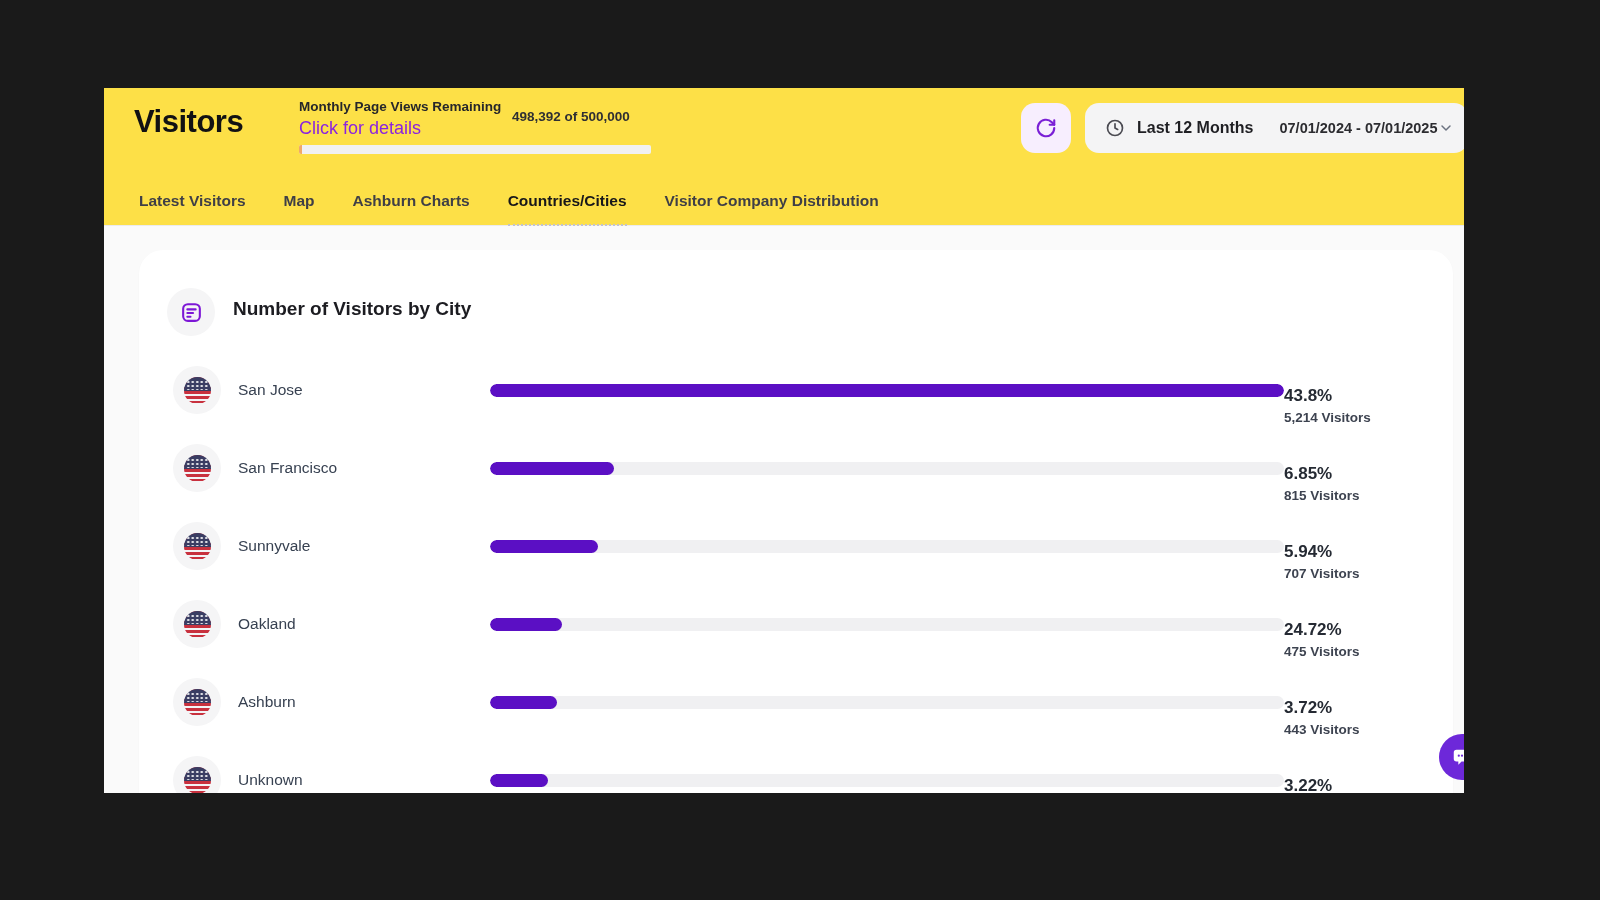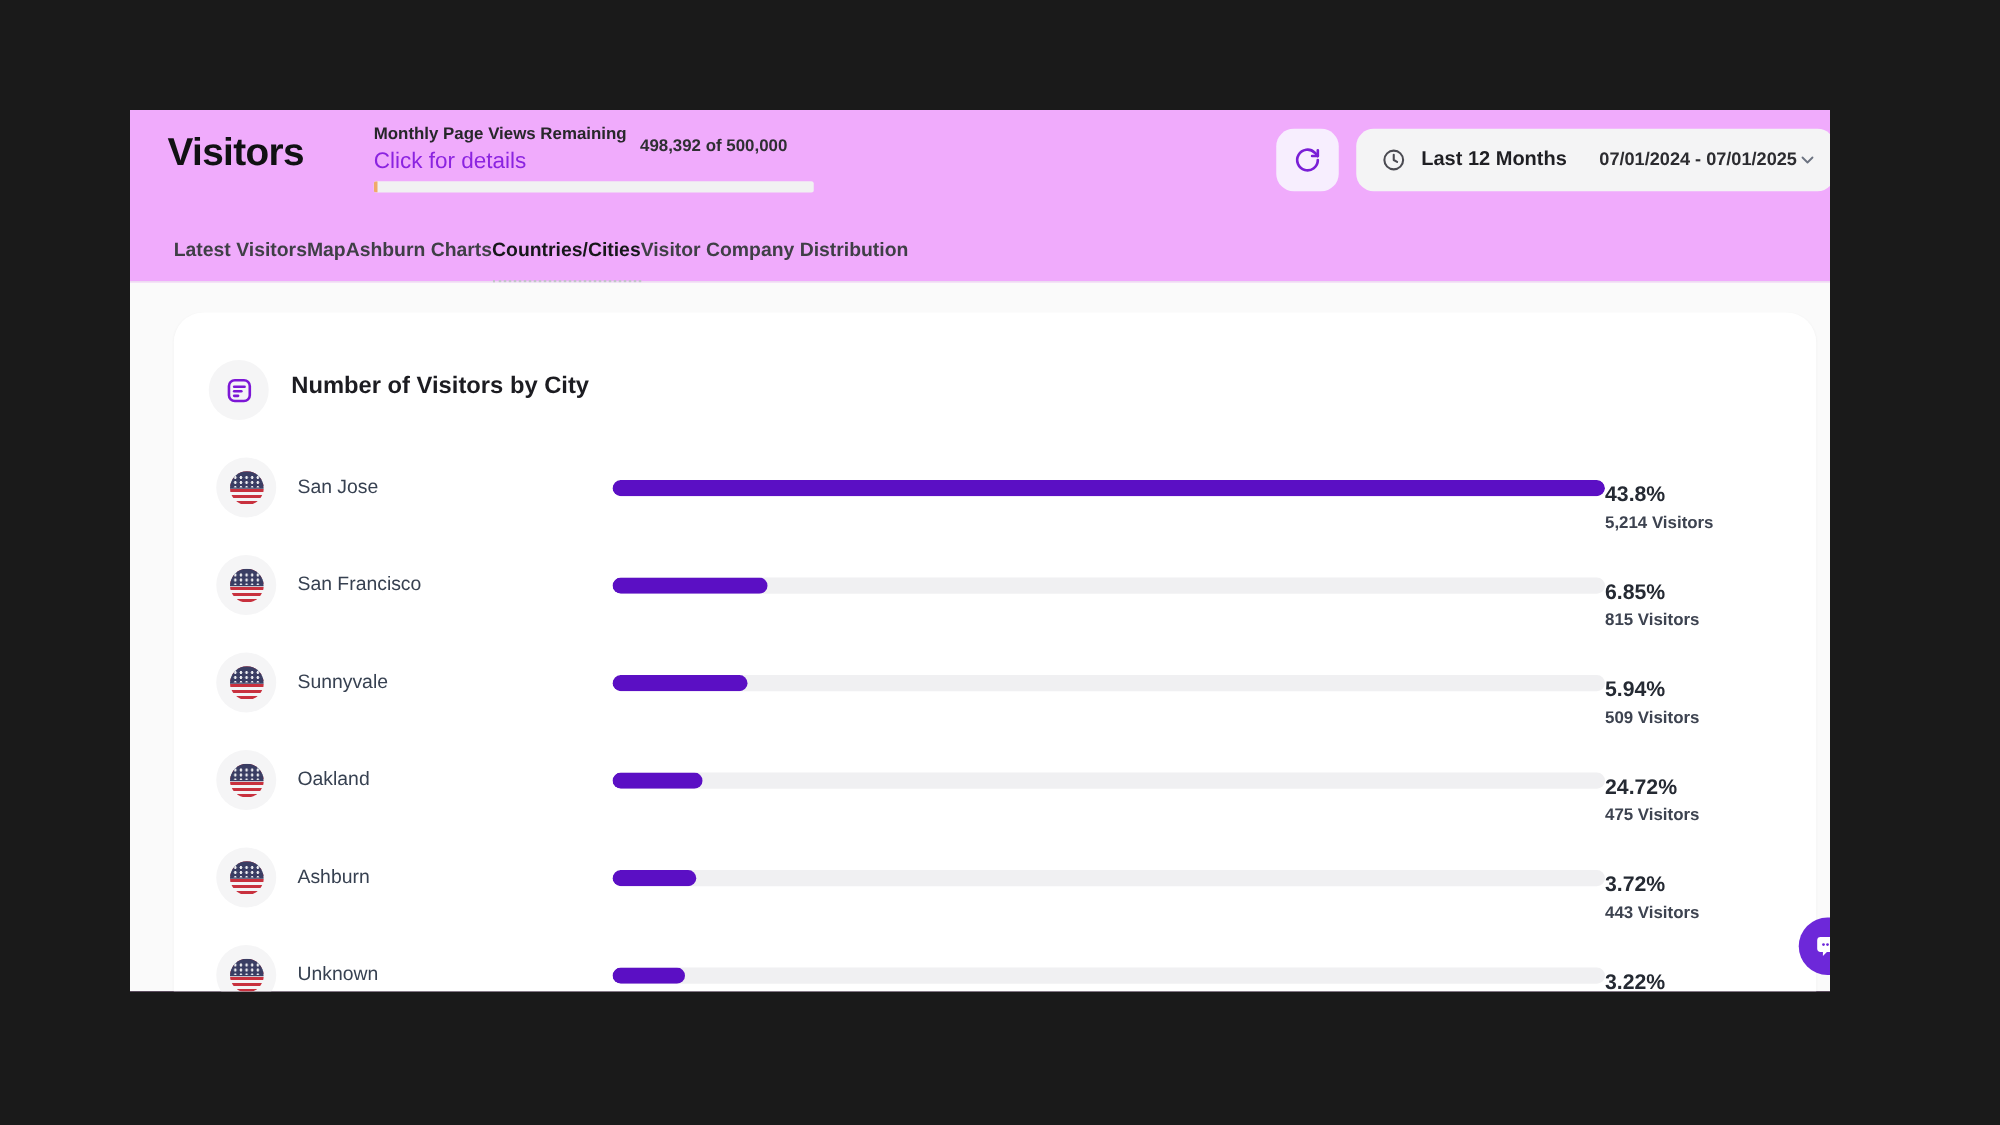--- a/index.html
+++ b/index.html
@@ -1,37 +1,37 @@
 <!DOCTYPE html>
 <html><head>
 <meta charset="utf-8">
 <style>
   * { margin:0; padding:0; box-sizing:border-box; }
   html,body { width:1600px; height:900px; background:#1a1a1a; font-family:"Liberation Sans","DejaVu Sans",sans-serif; overflow:hidden; }
 
-  #window { position:absolute; left:104px; top:88px; width:1360px; height:705px; background:#f0abfc; overflow:hidden; }
+  #window { position:absolute; left:104px; top:88px; width:1360px; height:705px; background:#fde047; overflow:hidden; }
 
   
   .page-title { position:absolute; left:30px; top:16px; font-size:31px; font-weight:800; color:#111113; letter-spacing:-0.5px; }
   .quota { position:absolute; left:195px; top:11px; }
   .quota-label { font-size:13.5px; font-weight:700; color:#27272a; }
   .quota-link { font-size:18px; font-weight:400; color:#8b23e0; margin-top:4px; cursor:pointer; }
   .quota-value { position:absolute; left:408px; top:21px; font-size:13.5px; font-weight:700; color:#2f2f33; }
   .quota-track { position:absolute; left:195px; top:57px; width:352px; height:9px; background:#f1f1f2; border-radius:2px; overflow:hidden; }
   .quota-fill { height:100%; min-width:3px; background:#f0a969; }
 
   .refresh-btn { position:absolute; left:917px; top:15px; width:50px; height:50px; border-radius:14px; background:#f7eefe; border:none; display:flex; align-items:center; justify-content:center; cursor:pointer; }
   .date-pill { position:absolute; left:981px; top:15px; right:-4px; height:50px; border-radius:14px; background:#f4f4f5; display:flex; align-items:center; padding:0 14px 0 20px; cursor:pointer; }
   .date-pill .clock { display:flex; margin-right:12px; }
   .date-label { font-size:16px; font-weight:700; color:#1f1f23; }
   .date-range { font-size:14.5px; font-weight:600; color:#2c2c30; margin-left:26px; }
   .date-chevron { margin-left:auto; display:flex; }
 
   
-  .tab-bar { position:absolute; top:89px; left:0; right:0; height:49px; display:flex; align-items:stretch; padding:0 35px; border-bottom:1px solid #ebebee; }
+  .tab-bar { position:absolute; top:89px; left:0; right:0; height:49px; display:flex; align-items:stretch; gap:38px; padding:0 35px; border-bottom:1px solid #ebebee; }
   .tab { position:relative; display:flex; align-items:center; font-size:15.5px; font-weight:600; color:#3f3f46; cursor:pointer; white-space:nowrap; }
   .tab.active { color:#17171a; }
   .tab.active::after { content:""; position:absolute; left:0; right:0; bottom:-1px; border-bottom:2px dotted #c3c3cb; }
 
   
   .content { position:absolute; top:138px; left:0; right:0; bottom:0; background:#fafafa; }
   .card { position:absolute; left:35px; top:24px; width:1314px; height:660px; background:#ffffff; border-radius:24px; box-shadow:0 1px 2px rgba(0,0,0,.03); }
 
   .panel-icon-wrap { position:absolute; left:28px; top:38px; width:48px; height:48px; border-radius:50%; background:#f5f5f6; display:flex; align-items:center; justify-content:center; }
   .panel-title { position:absolute; left:94px; top:48px; font-size:19px; font-weight:600; color:#1c1c21; }
@@ -163,21 +163,21 @@
           <div class="row">
     <div class="avatar">
       <div class="us-flag"></div>
     </div>
     <div class="city">Sunnyvale</div>
     <div class="bar-track">
       <div class="bar-fill" style="width: 13.56%; background: rgb(91, 15, 196);"></div>
     </div>
     <div class="row-values">
       <div class="pct">5.94%</div>
-      <div class="visitors">509 Visitors</div>
+      <div class="visitors">707 Visitors</div>
     </div>
   </div>
           <div class="row">
     <div class="avatar">
       <div class="us-flag"></div>
     </div>
     <div class="city">Oakland</div>
     <div class="bar-track">
       <div class="bar-fill" style="width: 9.11%; background: rgb(91, 15, 196);"></div>
     </div>

